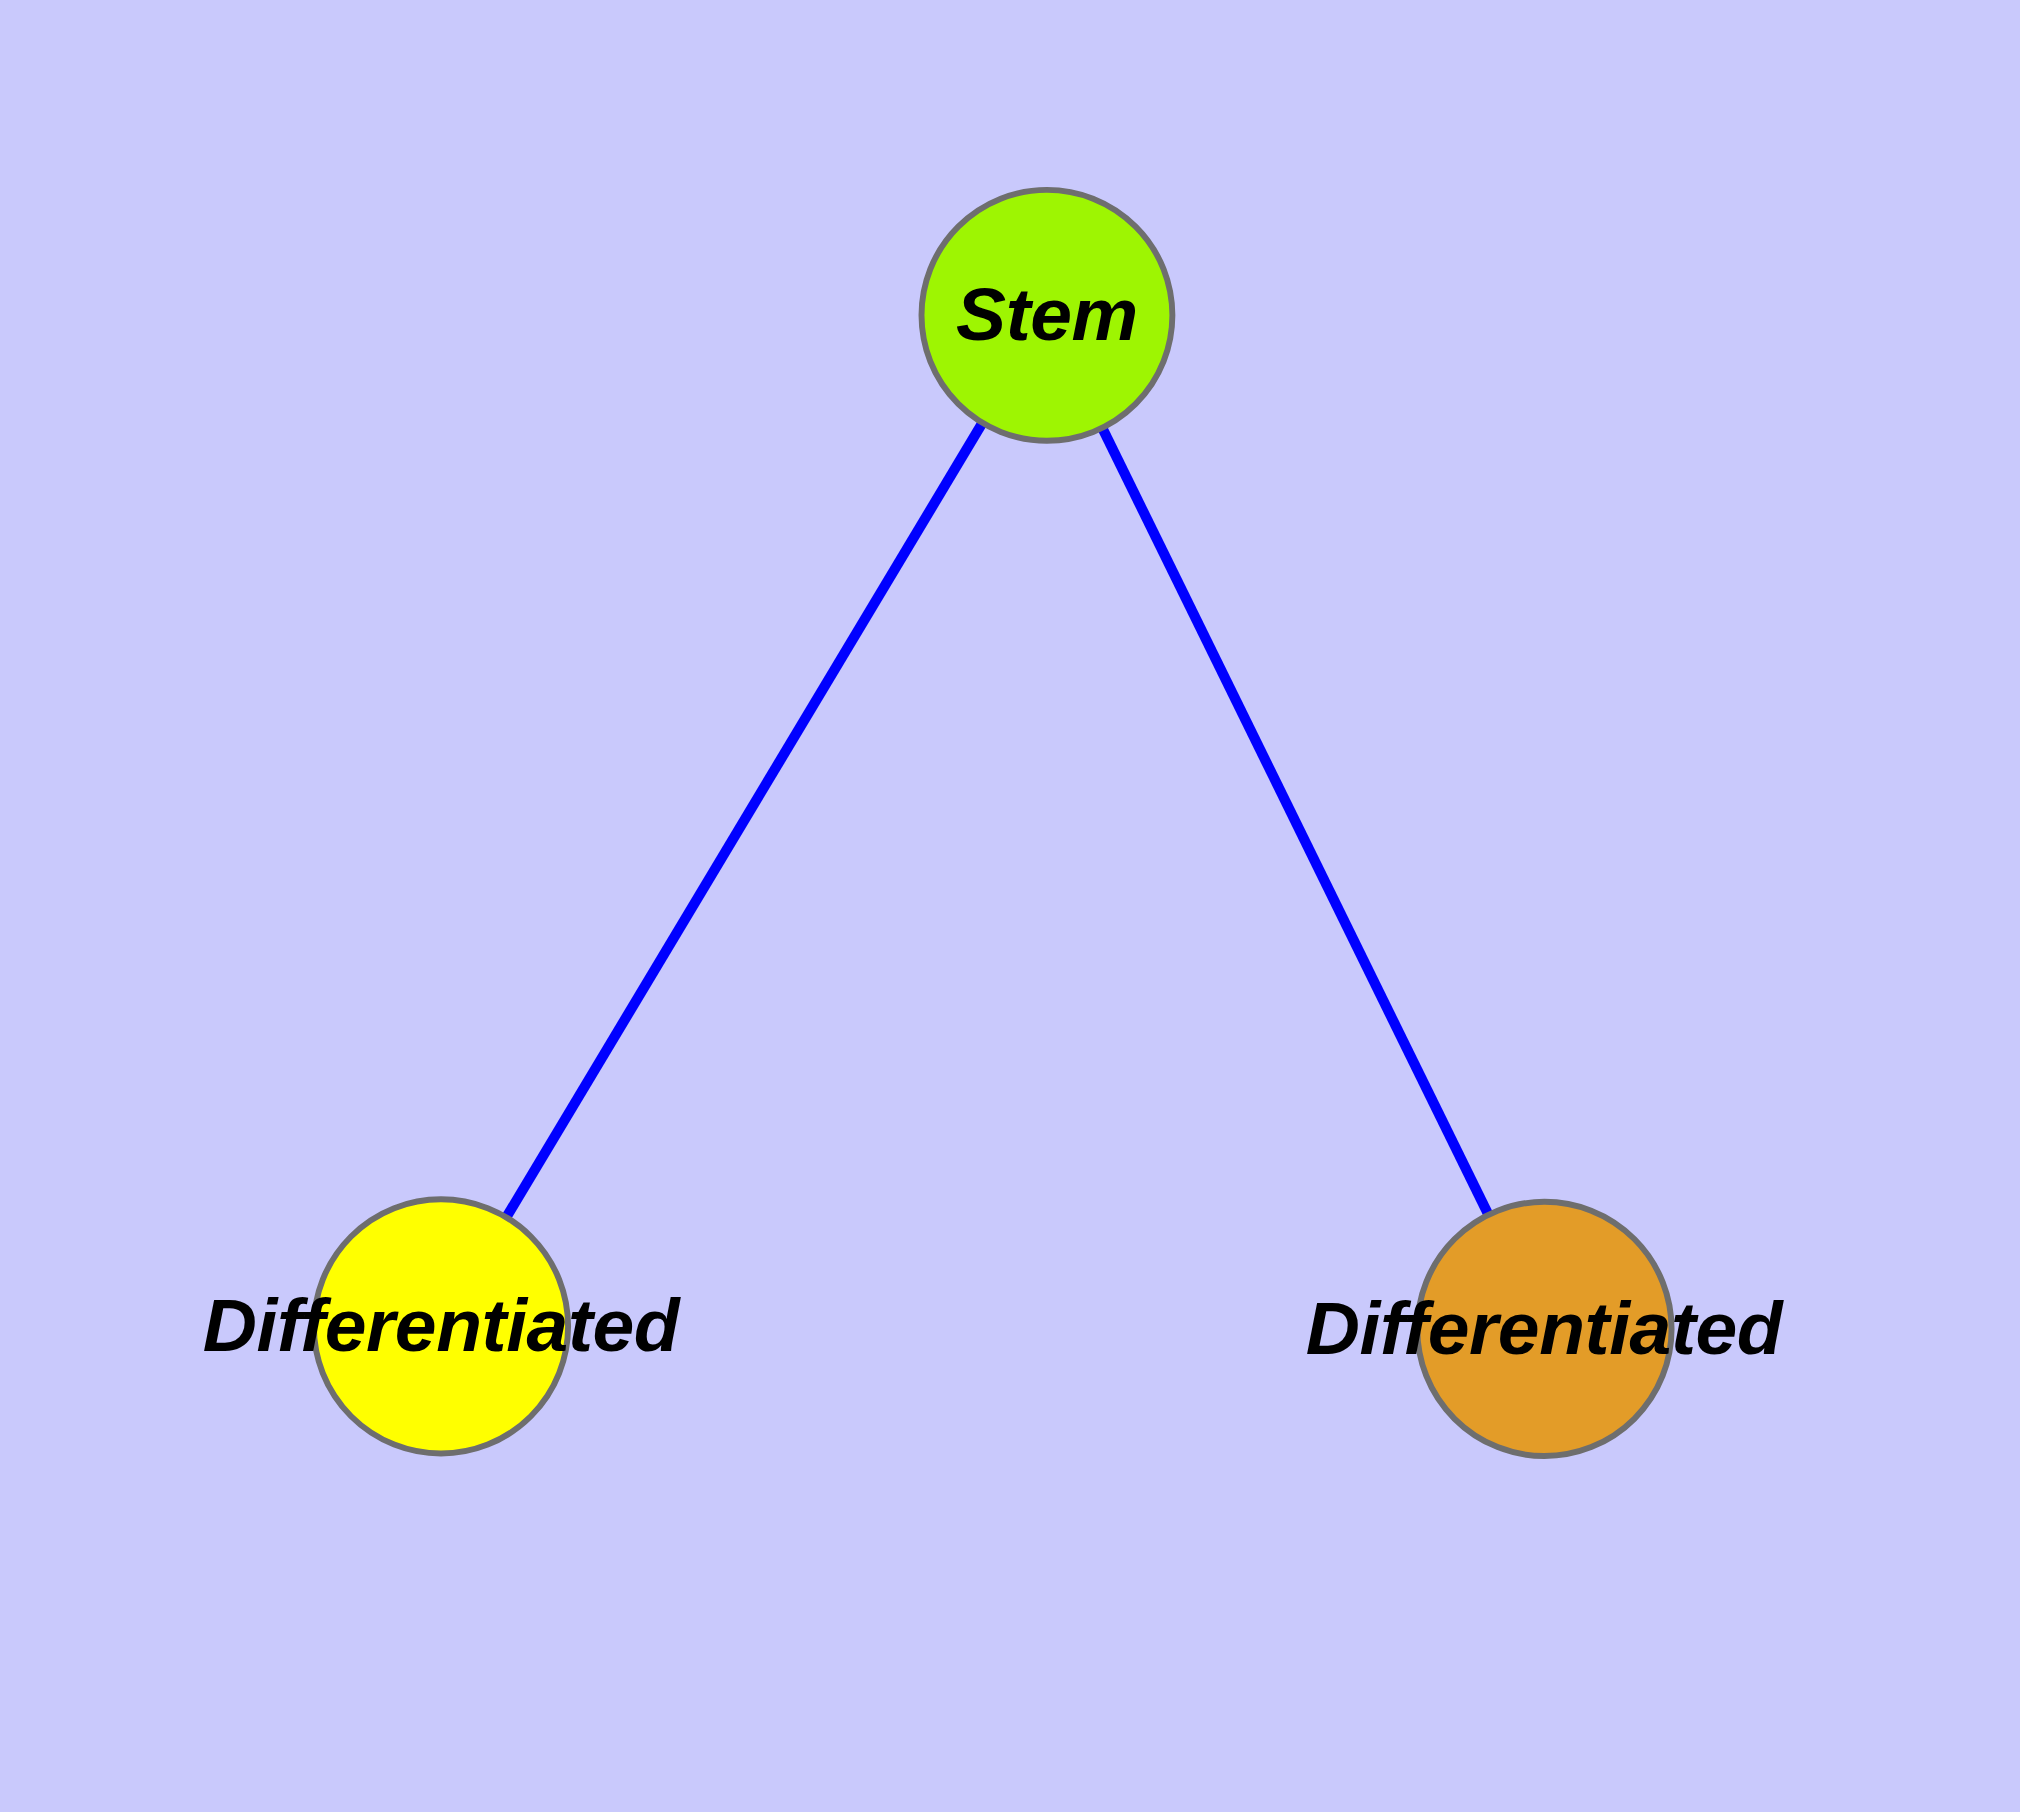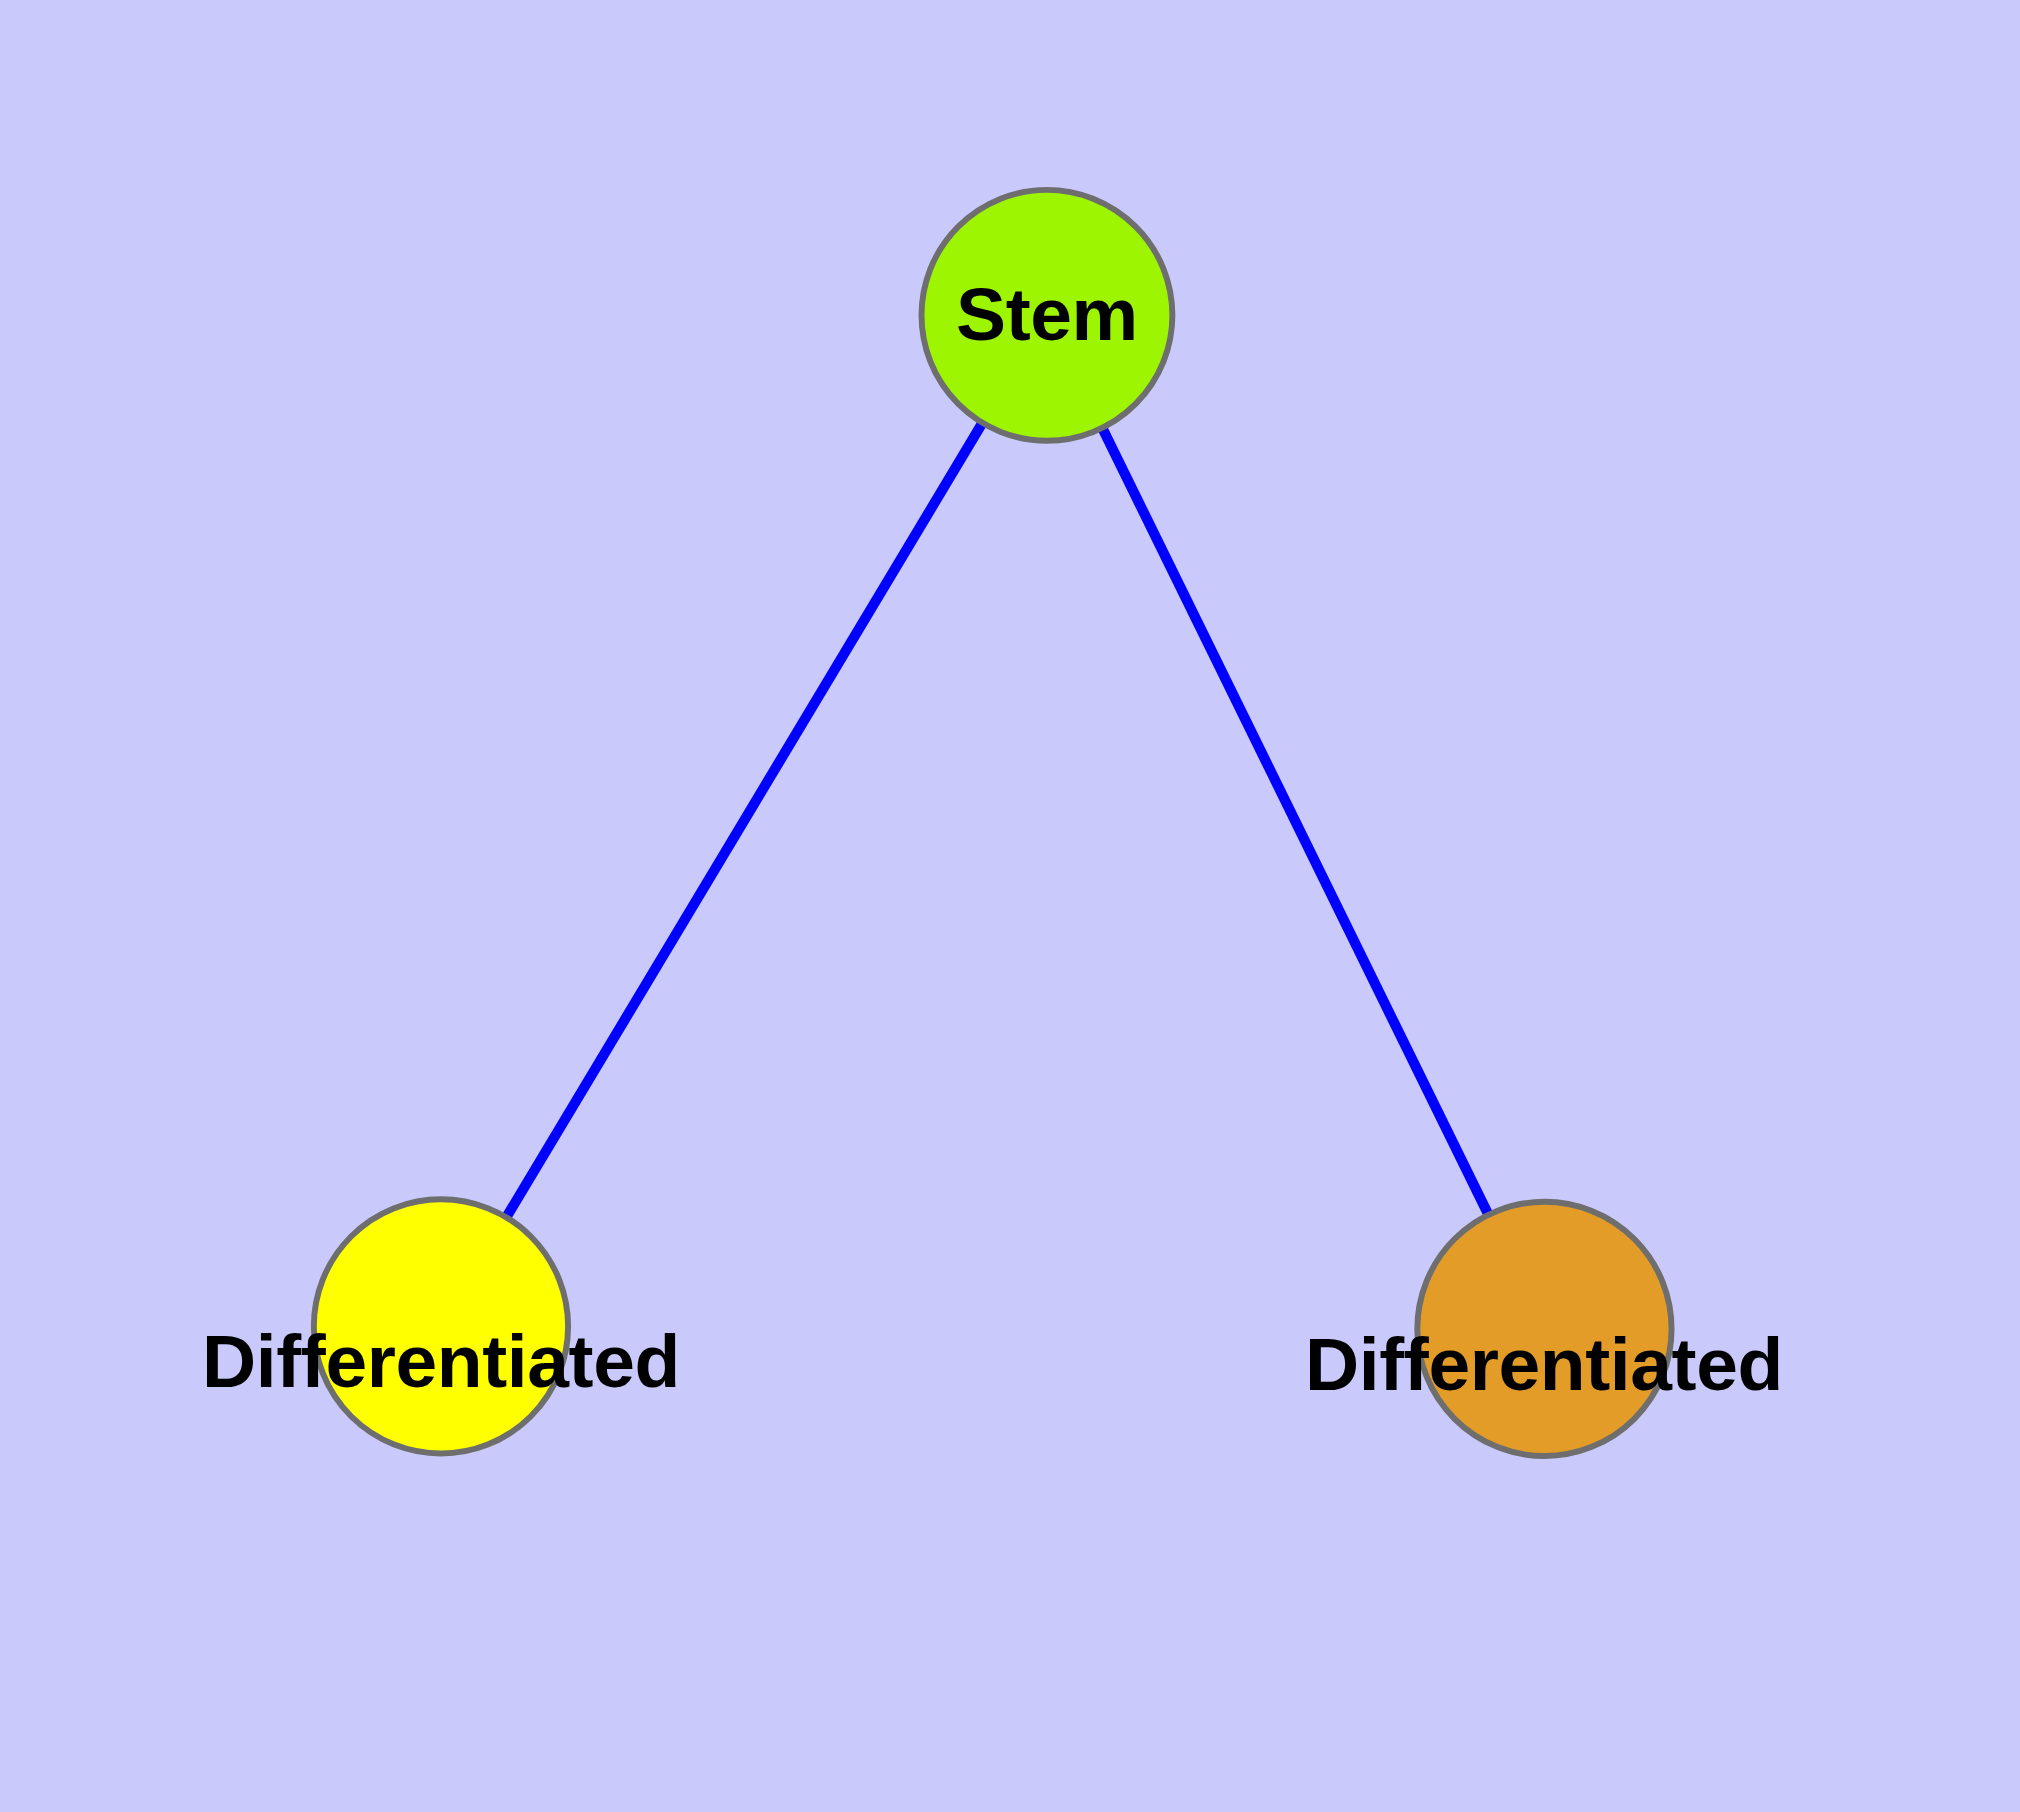--- a/index.html
+++ b/index.html
@@ -34,30 +34,29 @@
     font-weight: bold;
     color: #000000;
     line-height: 1.03;
     white-space: pre;
     pointer-events: none;
     transform: translate(-50%, -50%);
     letter-spacing: -0.4px;
   }
   .node-label.leaf {
     font-size: 75px;
-    margin-top: 36px;
   }
   .node-label.root {
     font-size: 75px;
   }
 </style>
 </head>
 <body>
 
-<div id="stage" style="width: 2021px; height: 1812px;">
+<div id="stage" style="width: 2021px; height: 1812px; font-style: italic;">
 
   <div id="canvas-bg" style="background: rgb(201, 201, 252);"></div>
 
   <svg id="graph-svg" viewBox="0 0 2384 2138" xmlns="http://www.w3.org/2000/svg">
     <g id="edge-layer">
         <line x1="1160.9735223093887" y1="495.51550753132756" x2="595.054623214092" y2="1439.768999308515" stroke="#0000FF" stroke-width="12" stroke-linecap="butt"></line>
         <line x1="1298.4458543230899" y1="501.26957712166177" x2="1757.672953255756" y2="1436.9350120849817" stroke="#0000FF" stroke-width="12" stroke-linecap="butt"></line>
       </g>
     <g id="node-layer">
         <circle cx="1235" cy="372" r="148" fill="#9EF502" stroke="#6E6E6E" stroke-width="7"></circle>

